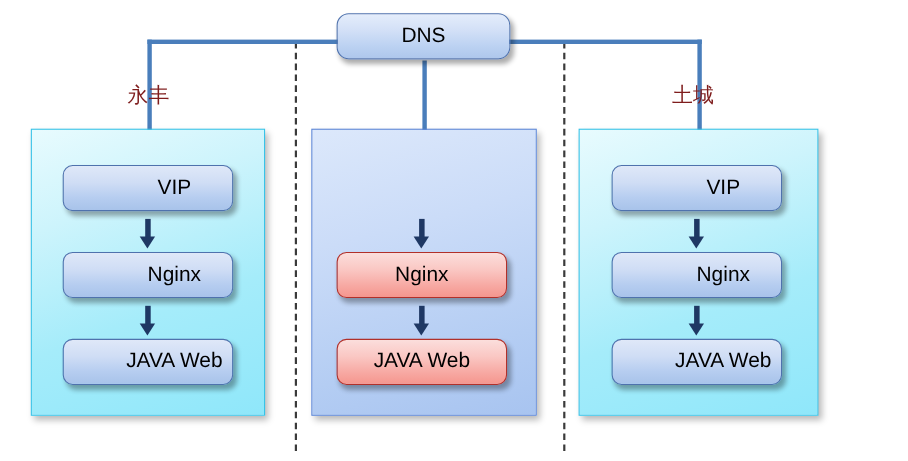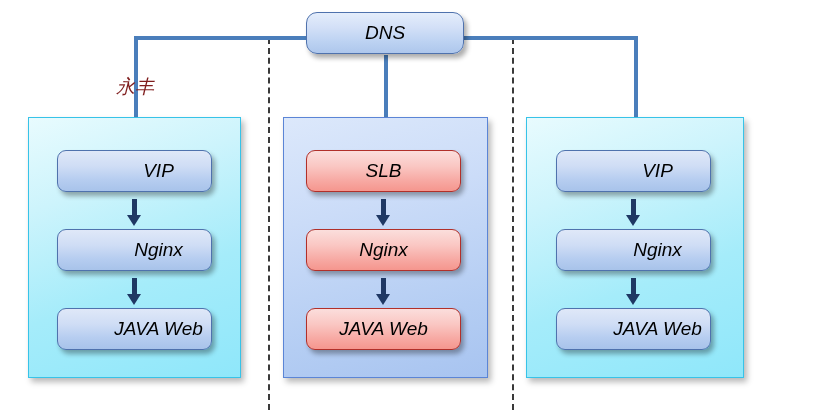--- a/index.html
+++ b/index.html
@@ -9,21 +9,20 @@
   }
   body {
     font-family: "Liberation Sans", "DejaVu Sans", sans-serif;
   }
   #canvas {
     position: relative;
     width: 825px;
     height: 419px;
     background: #ffffff;
     overflow: hidden;
-    font-style: italic;
   }
 
   
   .divider {
     position: absolute;
     width: 0;
     border-left: 2px dashed #3a3a3a;
   }
 
   
@@ -129,20 +128,23 @@
   <div class="conn-v" style="left:634px; top:36px; height:96px;"></div>
   <div class="arrowhead-blue" style="left:628px; top:130px;"></div>
 
   <div class="node node-dns" style="left:306px; top:12px; width:158px; height:42px;">
     <span>DNS</span>
   </div>
 
   <div class="region-label" style="left:55px; top:74px; width:160px;">
     <span>永丰</span>
   </div>
+  <div class="region-label" style="left:550px; top:74px; width:160px;">
+    <span>土城</span>
+  </div>
 
   <div class="panel panel-cyan" style="left:28px; top:117px; width:213px; height:261px;"></div>
 
   <div class="node node-blue" style="left:57px; top:150px; width:155px; height:42px;">
     <span>VIP</span>
   </div>
   <div class="narrow-shaft" style="left:132px; top:199px; height:18px;"></div>
   <div class="narrow-head" style="left:127px; top:215px;"></div>
 
   <div class="node node-blue" style="left:57px; top:229px; width:155px; height:42px;">
@@ -150,23 +152,20 @@
   </div>
   <div class="narrow-shaft" style="left:132px; top:278px; height:18px;"></div>
   <div class="narrow-head" style="left:127px; top:294px;"></div>
 
   <div class="node node-blue" style="left:57px; top:308px; width:155px; height:42px;">
     <span>JAVA Web</span>
   </div>
 
   <div class="panel panel-blue" style="left:283px; top:117px; width:205px; height:261px;"></div>
 
-  <div class="node node-red" style="left:306px; top:150px; width:155px; height:42px;">
-    <span>SLB</span>
-  </div>
   <div class="narrow-shaft" style="left:381px; top:199px; height:18px;"></div>
   <div class="narrow-head" style="left:376px; top:215px;"></div>
 
   <div class="node node-red" style="left:306px; top:229px; width:155px; height:42px;">
     <span>Nginx</span>
   </div>
   <div class="narrow-shaft" style="left:381px; top:278px; height:18px;"></div>
   <div class="narrow-head" style="left:376px; top:294px;"></div>
 
   <div class="node node-red" style="left:306px; top:308px; width:155px; height:42px;">

